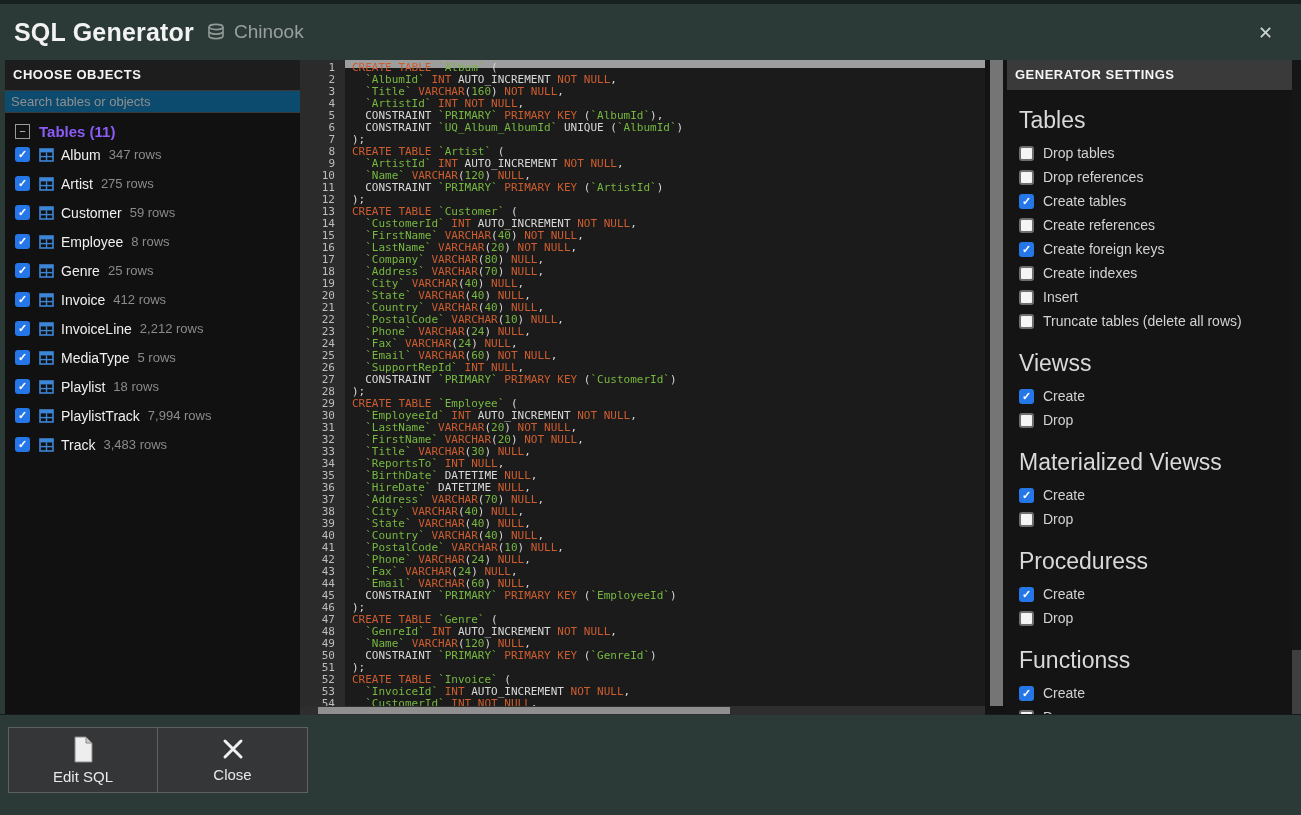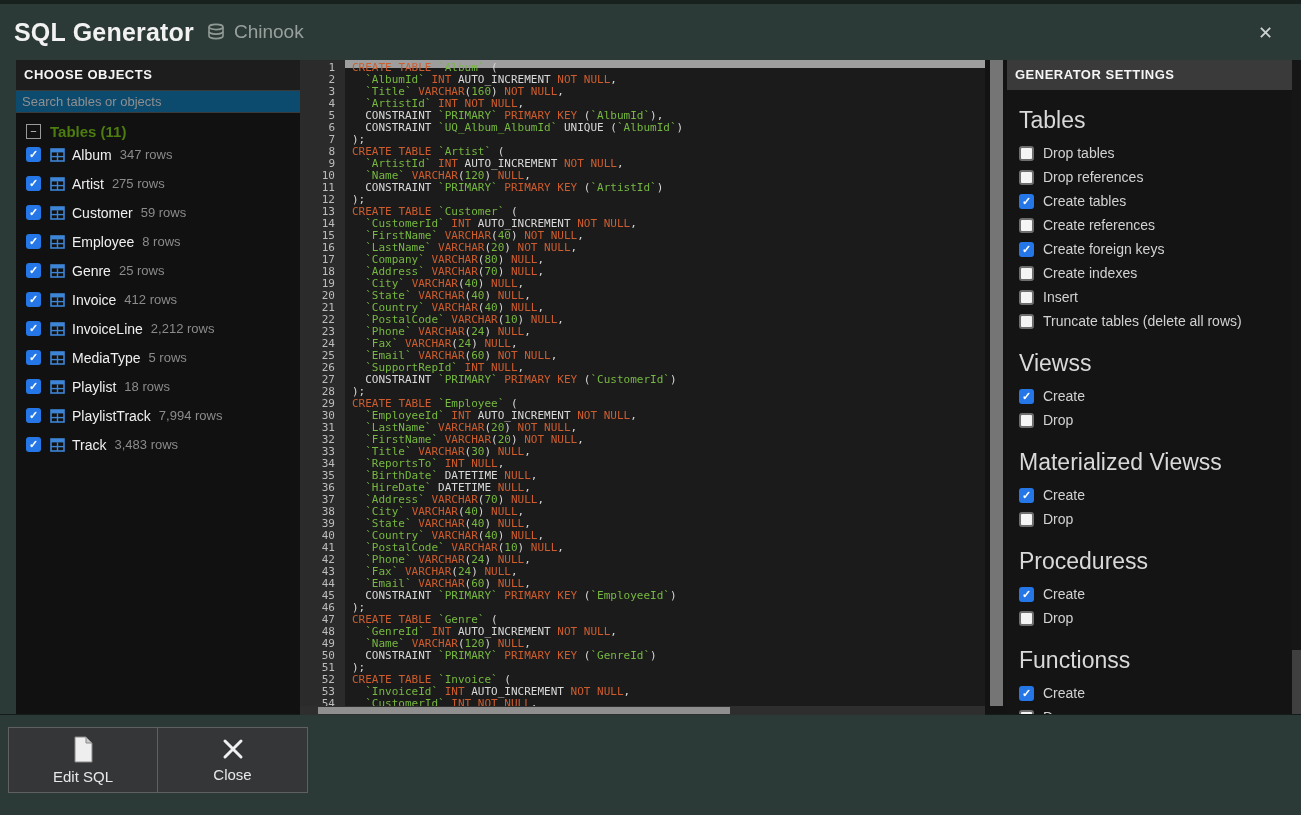--- a/index.html
+++ b/index.html
@@ -13,29 +13,29 @@
   
   .titlebar{position:absolute;left:0;top:0;right:0;height:60px;background:var(--titlebar_bg);
             border-top:4px solid #19211f;display:flex;align-items:center;padding-left:14px;box-sizing:border-box;}
   .title{color:#f2f2f2;font-size:25px;font-weight:bold;letter-spacing:.2px;}
   .db-icon{margin:0 8px 0 12px;display:inline-flex;}
   .dbname{color:#97a09c;font-size:19px;}
   .close-x{position:absolute;right:24px;top:18px;background:none;border:none;color:#ccd2cf;
            font-size:18px;line-height:1;cursor:pointer;padding:2px 4px;font-family:inherit;}
 
   
-  .choose{position:absolute;left:16px;top:60px;width:300px;bottom:100px;background:var(--panel_bg);
+  .choose{position:absolute;left:5px;top:60px;width:300px;bottom:100px;background:var(--panel_bg);
           border-right:1px solid #3c3c3c;box-sizing:border-box;}
   .panel-head{height:30px;background:#1d1d1d;color:#f5f5f5;font-weight:bold;font-size:13px;
               letter-spacing:.5px;line-height:30px;padding-left:8px;}
   .search{display:block;width:100%;box-sizing:border-box;background:#0c4a6e;color:#cfcfcf;
           border:1px solid #3a3a3a;border-left:none;border-right:none;font-size:13px;
           padding:3px 6px;height:23px;font-family:inherit;outline:none;}
   .search::placeholder{color:#8f8f8f;}
-  .group-row{display:flex;align-items:center;padding:10px 4px 0 10px;color:#4d7c0f;
+  .group-row{display:flex;align-items:center;padding:10px 4px 0 10px;color:#8b5cf6;
              font-weight:bold;font-size:15px;cursor:pointer;}
   .minus-box{display:inline-block;width:13px;height:13px;border:1px solid #9a9a9a;color:#cfcfcf;
              font-size:11px;line-height:12px;text-align:center;margin-right:9px;font-weight:normal;}
   .minus-box::before{content:"−";}
   .links{padding:6px 0 3px 10px;font-size:14px;color:var(--link_blue);}
   .links span{cursor:pointer;}
   .links .sep{margin:0 5px;cursor:default;}
   .trow{display:flex;align-items:center;height:29px;padding-left:10px;cursor:pointer;}
   .cb{flex:none;width:15px;height:15px;border-radius:3px;box-sizing:border-box;cursor:pointer;}
   .cb.on{background:var(--accent_blue);color:#fff;font-size:11px;line-height:15px;

